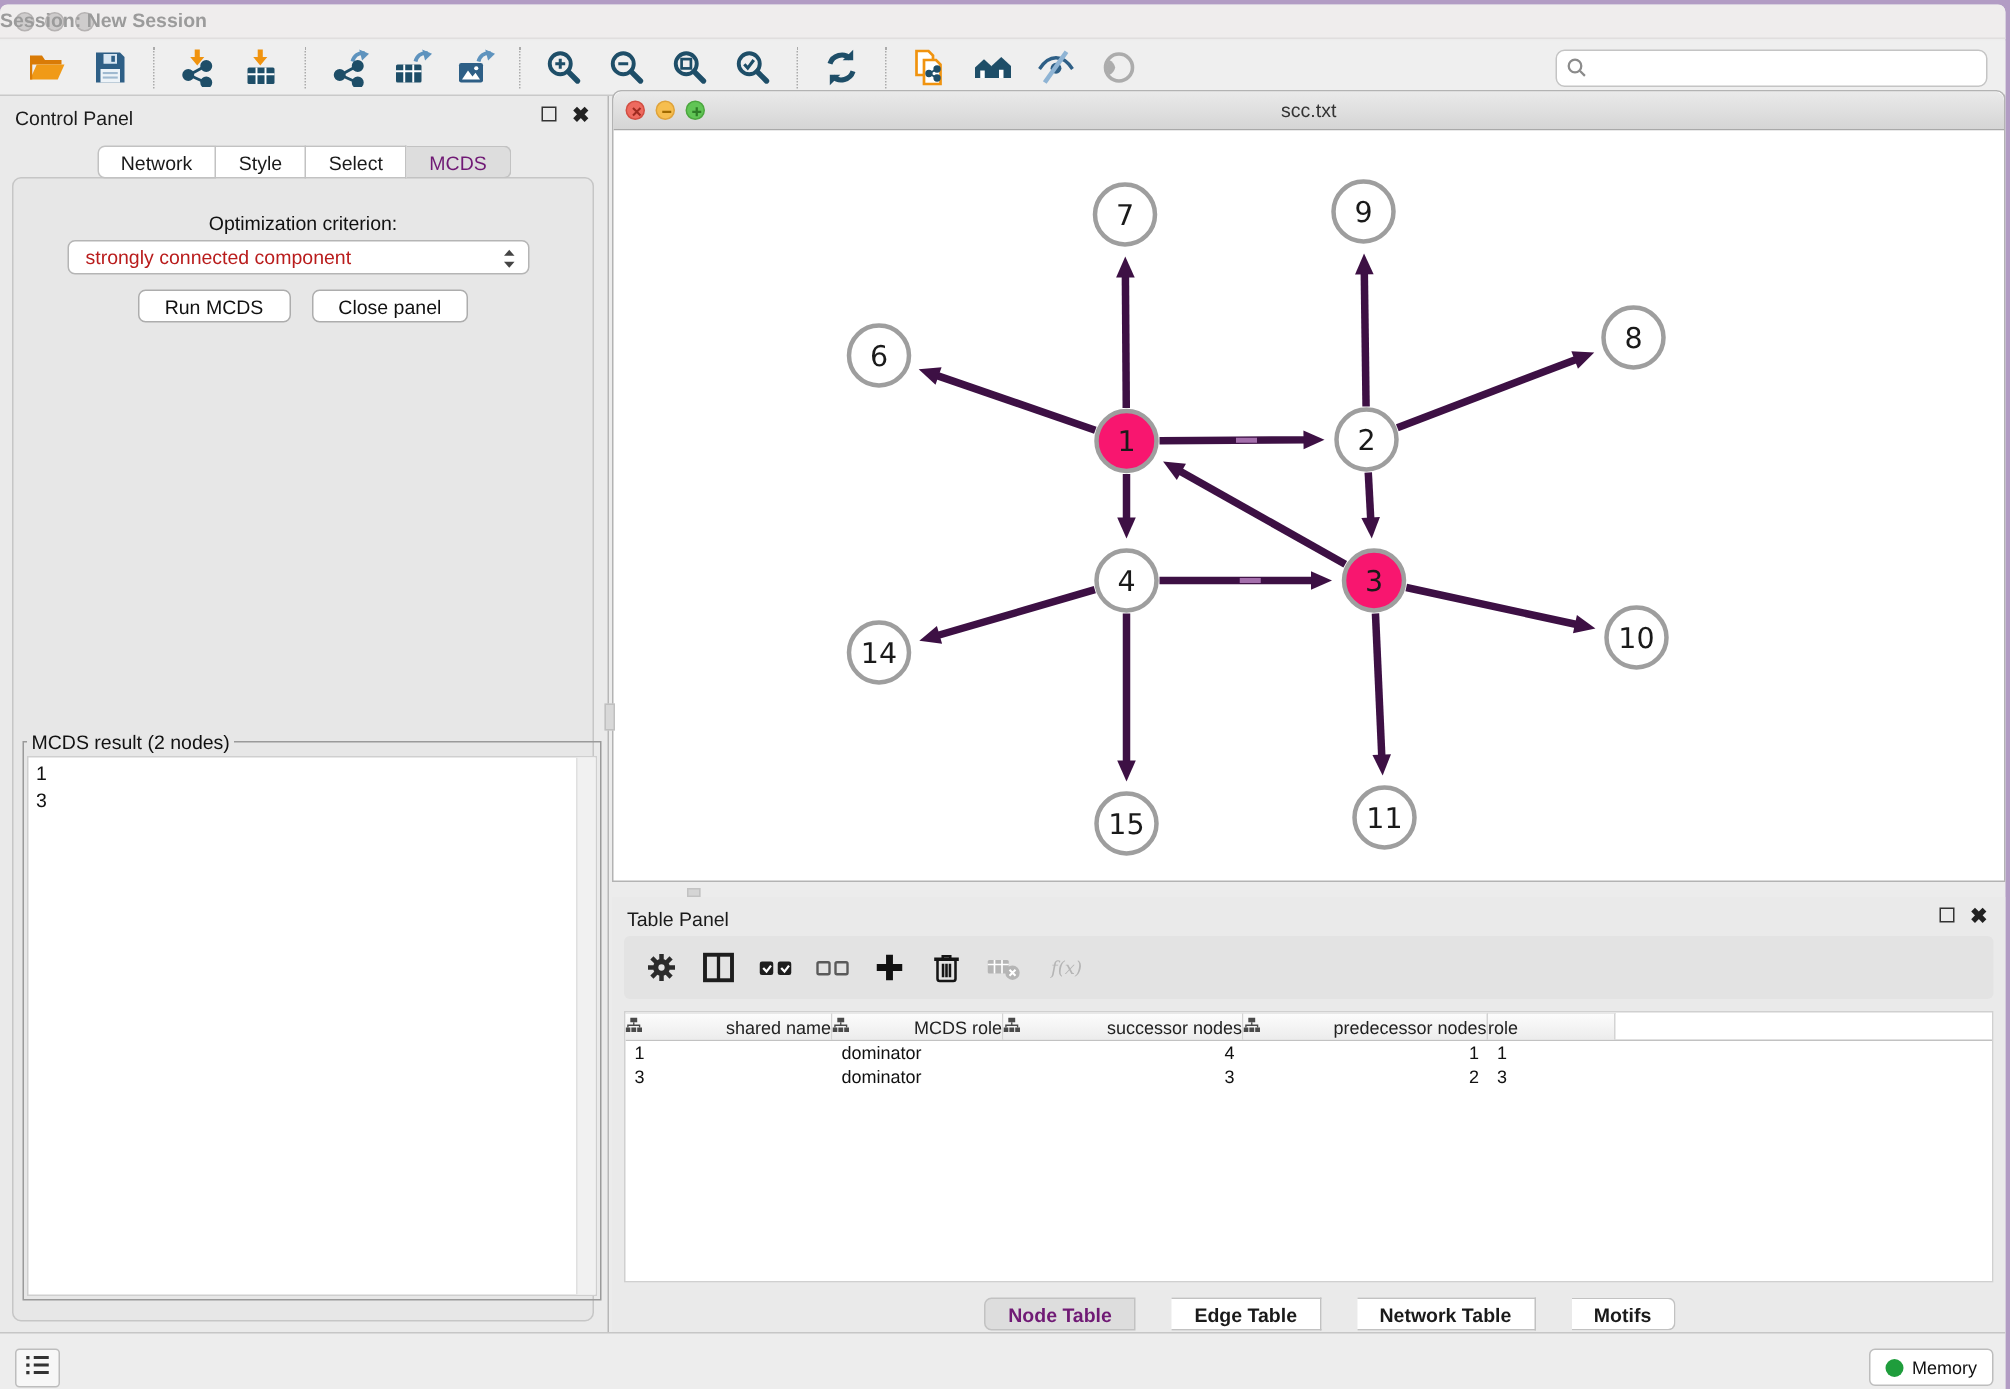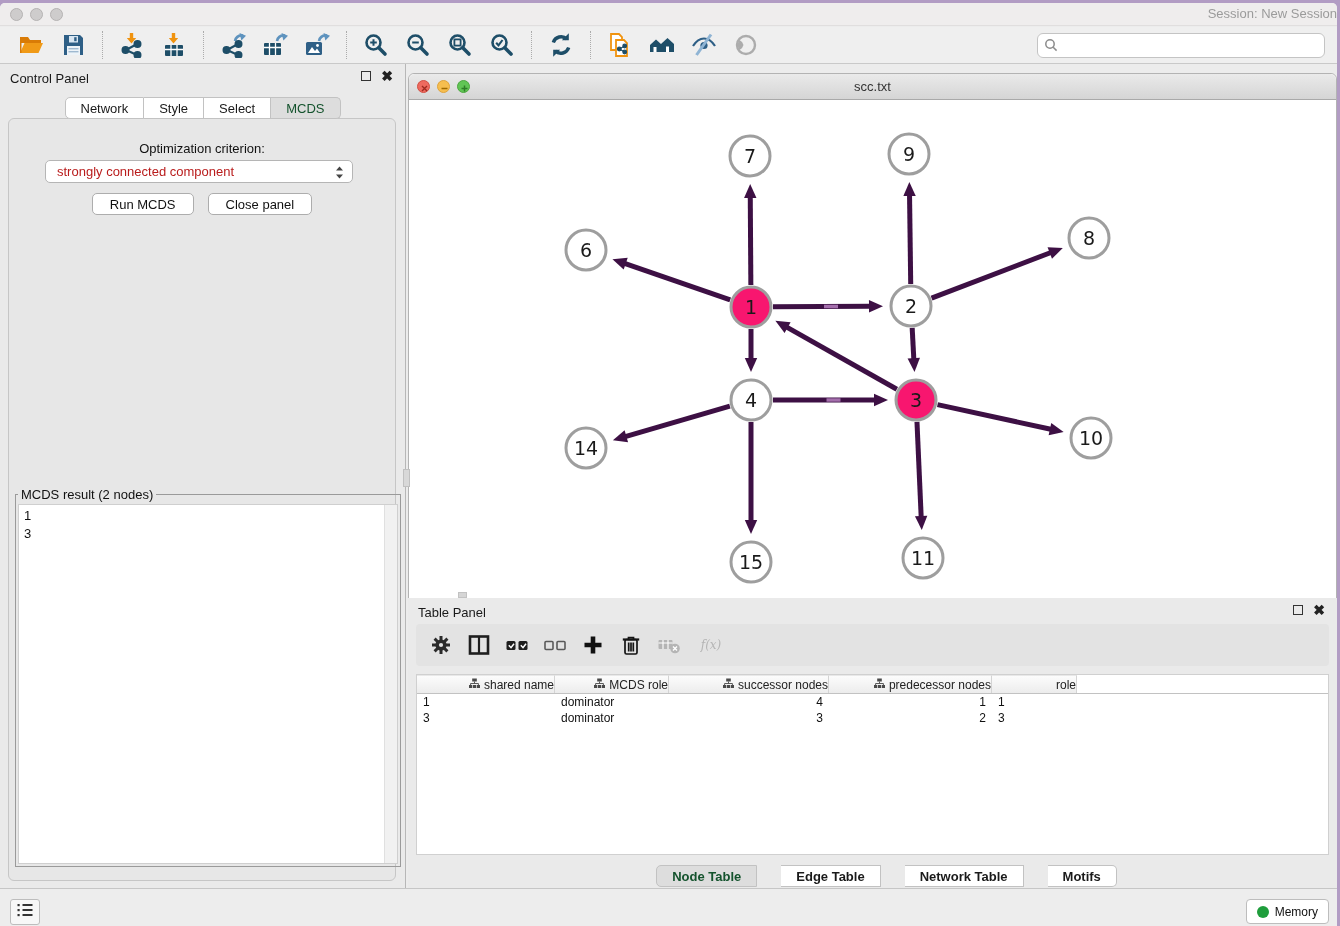--- a/index.html
+++ b/index.html
@@ -7,21 +7,21 @@
   body { background:#B29CC4; font-family:"Liberation Sans", sans-serif; position:relative; }
 
   .window { position:absolute; left:0; top:3px; width:1337px; height:923px;
             background:#ECECEC; border-top-left-radius:5px; border-top-right-radius:5px; overflow:hidden; }
 
   
   .titlebar { position:absolute; left:0; top:0; width:100%; height:23px; background:#EFEDED;
               border-bottom:1px solid #E0DEDE; }
   .traffic { position:absolute; top:5px; left:10px; display:flex; gap:7px; }
   .dot { width:13px; height:13px; border-radius:50%; background:#CECCCC; border:1px solid #B5B2B2; position:relative; }
-  .win-title { position:absolute; left:0; right:0; top:3px; text-align:right; font-size:13px; color:#9B9B9B; }
+  .win-title { position:absolute; left:0; right:0; top:3px; text-align:left; font-size:13px; color:#9B9B9B;font-weight:bold; }
 
   
   .toolbar { position:absolute; left:0; top:24px; width:100%; height:37px; background:#EFEFEF;
              border-bottom:1px solid #C9C9C9; display:flex; align-items:center; padding:0 10px; }
   .tb-btn { width:30px; height:30px; display:flex; align-items:center; justify-content:center; margin:0 6px; cursor:default; }
   .tb-btn svg { width:26px; height:26px; }
   .tb-sep { width:1px; height:28px; margin:0 8px; border-left:1px dotted #ABABAB; }
   .search-wrap { margin-left:auto; margin-right:2px; position:relative; }
   .search-input { width:288px; height:25px; border:1px solid #C4C4C4; border-radius:6px; background:#fff;
                   padding:0 8px 0 26px; font-size:13px; color:#333; outline:none; }
@@ -34,21 +34,21 @@
   .panel-title { position:absolute; left:10px; top:7px; font-size:13px; color:#1A1A1A; }
   .panel-icons { position:absolute; right:12px; top:7px; display:flex; gap:10px; align-items:center; }
   .float-ic { width:10px; height:10px; border:1.6px solid #333; display:inline-block; }
   .close-ic { font-size:14px; font-weight:bold; color:#222; line-height:10px; }
 
   .cp-tabs { position:absolute; left:50%; transform:translateX(-50%); top:33px; display:flex; z-index:2; }
   .tab { height:22px; padding:3px 15px; background:#fff; border:1px solid #C2C2C2; border-left:none;
          font-size:13px; color:#1A1A1A; white-space:nowrap; }
   .tab:first-child { border-left:1px solid #C2C2C2; border-top-left-radius:5px; border-bottom-left-radius:5px; }
   .tab:last-child { border-top-right-radius:5px; border-bottom-right-radius:5px; }
-  .tab.selected { background:#DDDDDD; color:#14532d; }
+  .tab.selected { background:#DDDDDD; color:#701a75; }
 
   .cp-content { position:absolute; left:8px; top:54px; width:388px; height:763px; background:#E7E7E7;
                 border:1px solid #C6C6C6; border-radius:6px; }
   .opt-label { position:absolute; left:0; width:100%; top:22px; text-align:center; font-size:13px; color:#111; }
   .dropdown { position:absolute; left:36px; top:41px; width:308px; height:23px; background:#fff;
               border:1px solid #B5B5B5; border-radius:5px; font-size:13px; color:#b91c1c;
               display:flex; align-items:center; padding-left:11px; }
   .dd-stepper { position:absolute; right:7px; top:3px; }
   .btn-row { position:absolute; left:0; width:100%; top:74px; display:flex; justify-content:center; gap:14px; }
   .push-btn { height:22px; padding:2px 17px; background:#fff; border:1px solid #ADADAD; border-radius:5px;
@@ -58,21 +58,21 @@
                 border:1px solid #9A9A9A; background:transparent; }
   .result-box legend { font-size:13px; color:#111; padding:0 3px; margin-left:2px; }
   .result-inner { position:absolute; left:2px; right:2px; top:2px; bottom:2px; background:#fff;
                   border:1px solid #CFCFCF; font-size:13px; color:#111; line-height:18px; padding:2px 5px; }
   .result-scroll { position:absolute; right:0; top:0; bottom:0; width:13px; background:#F1F1F1; border-left:1px solid #E0E0E0; }
 
   .cp-divider-handle { position:absolute; right:-5px; top:405px; width:7px; height:18px; background:#D8D8D8;
                        border:1px solid #C0C0C0; z-index:5; }
 
   
-  .net-window { position:absolute; left:408px; top:70px; width:929px; height:528px; background:#fff;
+  .net-window { position:absolute; left:408px; top:57px; width:929px; height:528px; background:#fff;
                 border:1px solid #B3B3B3; border-top-left-radius:6px; border-top-right-radius:6px; }
   .net-titlebar { position:absolute; left:0; top:0; width:100%; height:26px;
                   background:linear-gradient(#EAEAEA,#D5D5D5); border-bottom:1px solid #A9A9A9;
                   border-top-left-radius:6px; border-top-right-radius:6px; }
   .net-title { position:absolute; left:0; right:0; top:5px; text-align:center; font-size:13px; color:#333; }
   .tl { position:absolute; top:6px; width:13px; height:13px; border-radius:50%; }
   .tl-red   { left:8px;  background:#EE6A5F; border:1px solid #D24F43; }
   .tl-yel   { left:28px; background:#F6BE4F; border:1px solid #DFA33B; }
   .tl-grn   { left:48px; background:#61C555; border:1px solid #4CA73F; }
   .net-canvas { position:absolute; left:0; top:26px; width:927px; height:500px; }
@@ -82,21 +82,21 @@
   .table-panel { position:absolute; left:408px; top:595px; width:929px; height:290px; background:#EAEAEA;text-decoration:underline; }
   .tp-toolbar { position:absolute; left:8px; top:26px; width:913px; height:42px; background:#E3E3E3;
                 border-radius:4px; display:flex; align-items:center; padding:0 12px; }
   .tp-btn { width:26px; height:26px; display:flex; align-items:center; justify-content:center; margin-right:12px; }
   .tp-btn svg { width:24px; height:24px; }
 
   .tp-table { position:absolute; left:8px; top:76px; width:913px; height:181px; background:#fff;
               border:1px solid #D0D0D0; overflow:hidden; }
   .thead { display:flex; height:19px; border-bottom:1px solid #C2C2C2; }
   .th { background:linear-gradient(#FCFCFC,#ECECEC); border-right:1px solid #D4D4D4; border-top:1px solid #E8E8E8;
-        display:flex; align-items:center; justify-content:flex-end; gap:4px; font-size:12px; color:#222; }
+        display:flex; align-items:center; justify-content:space-between; gap:4px; font-size:12px; color:#222; }
   .trow { display:flex; height:16px; align-items:center; }
   .td { font-size:12px; color:#111; padding:0 6px; white-space:nowrap; overflow:hidden; }
 
   .tp-tabs { position:absolute; left:0; width:100%; top:267px; display:flex; justify-content:center; }
 
   
   .statusbar { position:absolute; left:0; top:885px; width:100%; height:38px; background:#EDEDED; border-top:1px solid #C6C6C6; }
   .list-btn { position:absolute; left:10px; top:10px; width:30px; height:26px; background:#F7F7F7;
               border:1px solid #BDBDBD; border-radius:3px; display:flex; align-items:center; justify-content:center; }
   .memory-btn { position:absolute; right:8px; top:10px; height:25px; background:#fff; border:1px solid #BDBDBD;

